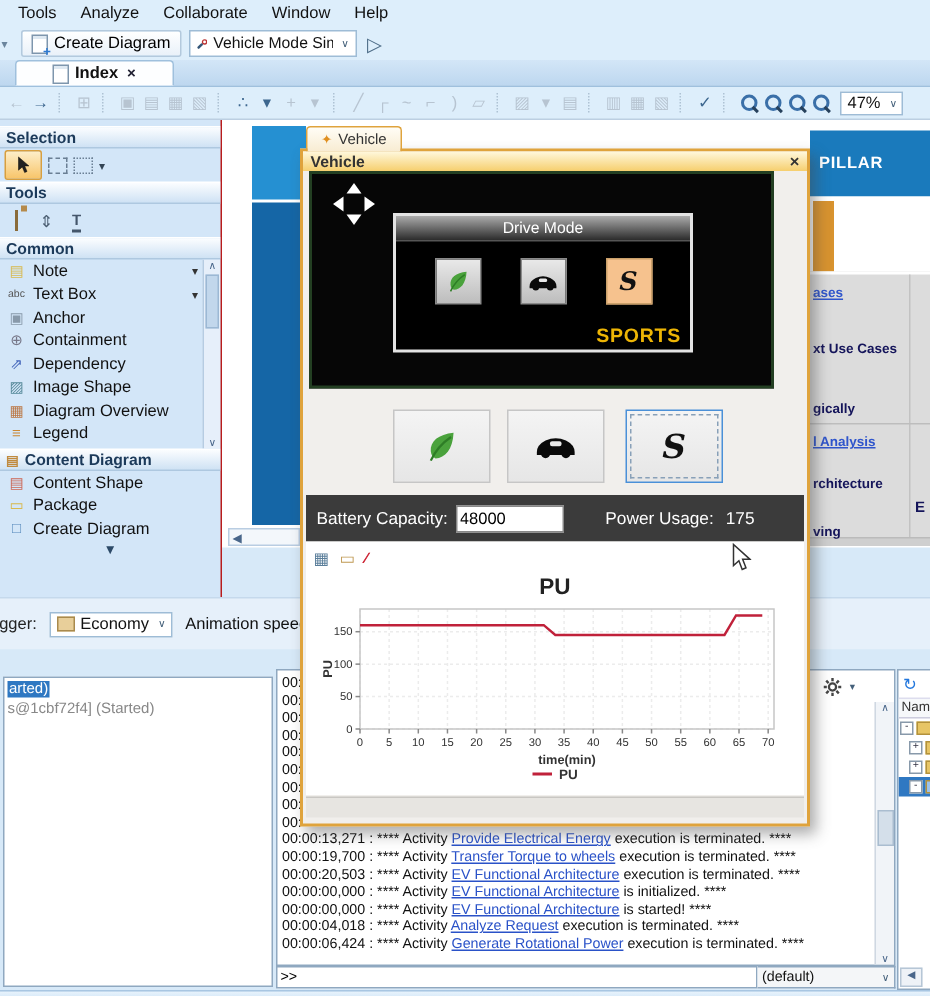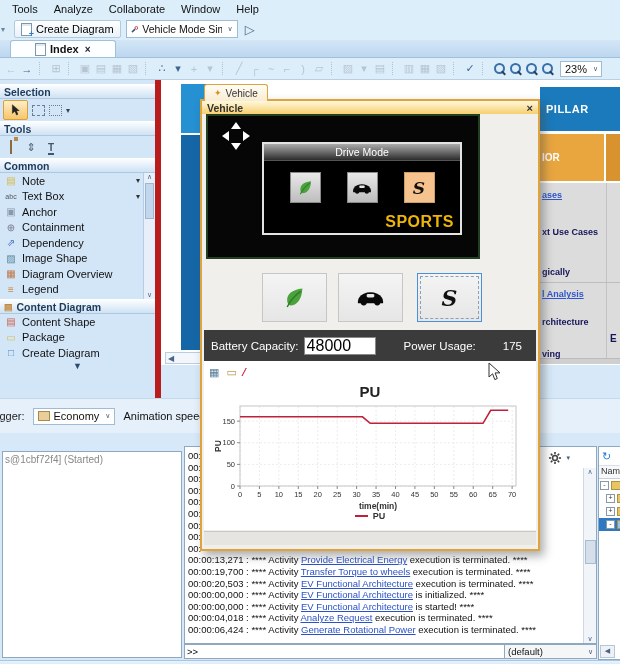--- a/index.html
+++ b/index.html
@@ -30,21 +30,21 @@
   #tb-icons{display:flex;align-items:center;gap:2px}
   .tb-ic{width:14px;text-align:center;font-size:11px;color:#3d678f}
   .tb-ic.dis{color:#b7c4d1}
   .tb-sep{width:4px;height:13px;border-left:1px dotted #aec2d4;margin:0 3px}
   .mag{position:relative;width:14px;height:14px;display:inline-block}
   .mag::before{content:"";position:absolute;left:2px;top:1px;width:7px;height:7px;border:2px solid #3a6fa8;border-radius:50%}
   .mag::after{content:"";position:absolute;left:9px;top:10px;width:5px;height:2px;background:#27415c;transform:rotate(45deg)}
   .zoom-combo{margin-left:6px;width:42px;justify-content:space-between;height:16px}
   
   .main{display:flex;height:318px}
-  .sidebar{width:161px;background:#d3e6f8;border-right:6px solid #b91c1c;box-sizing:border-box;padding-top:4px;overflow:hidden}
+  .sidebar{width:148px;background:#d3e6f8;border-right:1px solid #b91c1c;box-sizing:border-box;padding-top:4px;overflow:hidden}
   .s-header{height:13px;background:linear-gradient(#fbfdff,#cfe2f4);border-top:1px solid #fff;
       border-bottom:1px solid #aec8e0;font-weight:bold;color:#1c3a5a;padding-left:4px;font-size:10.5px;
       display:flex;align-items:center;gap:4px}
   .s-row{height:22px;display:flex;align-items:center;gap:4px;padding-left:3px}
   .s-cursor-btn{width:23px;height:18px;background:linear-gradient(#fdeec9,#f8c certainly56a);
       background:linear-gradient(#fdeec9,#f8c56a);border:1px solid #d89f3e;border-radius:2px;
       display:flex;align-items:center;justify-content:center}
   .marquee{width:11px;height:9px;border:1px dashed #6a7f94}
   .marquee.dots{border-style:dotted}
   .dd-small{font-size:8px;color:#345}
@@ -125,43 +125,43 @@
   .dialog-tab{position:absolute;left:204px;top:84px;height:16px;z-index:51;display:flex;align-items:center;gap:4px;
       background:linear-gradient(#fffdf6,#f8ecd2);border:1px solid #dfa33c;border-bottom:none;
       border-radius:3px 3px 0 0;padding:0 9px;font-size:10px;color:#333}
   .dlg-tab-ic{color:#e08f1f;font-size:9px}
   .dialog{position:absolute;left:200px;top:99px;width:340px;height:452px;background:#f1efec;
       border:2px solid #dfa33c;box-shadow:4px 5px 9px rgba(70,70,70,.45);box-sizing:border-box;z-index:50}
   .dlg-inner{position:absolute;inset:0}
   .dlg-title{height:13px;background:linear-gradient(#fff8dd,#f6cf6e);display:flex;align-items:center;
       padding:0 5px;font-weight:bold;font-size:10.5px;color:#333}
   .dlg-close{margin-left:auto;font-weight:bold;font-size:11px;color:#333}
-  .black-panel{position:absolute;left:4px;top:13px;width:274px;height:145px;background:#060606;
+  .black-panel{position:absolute;left:4px;top:13px;width:310px;height:145px;background:#060606;
       border:2px solid #233f22;box-sizing:border-box}
   .nav-arrows{position:absolute;left:12px;top:4px}
   .drive-panel{position:absolute;left:54px;top:26px;width:200px;height:93px;background:#000;
       border:2px solid #e3e3e3;box-sizing:border-box}
   .drive-head{height:16px;background:linear-gradient(#ababab,#2c2c2c);color:#fff;font-size:10.5px;
       text-align:center;line-height:16px;border-bottom:1px solid #555}
   .drive-btns{display:flex;justify-content:center;gap:26px;margin-top:11px}
   .mode-small{width:31px;height:31px;background:linear-gradient(#e9e9e9,#bdbdbd);border:1px solid #8a8a8a;
       display:flex;align-items:center;justify-content:center;padding:0}
   .mode-small.sel{background:#f6c28e;border-color:#caa06a}
-  .sports-label{position:absolute;right:6px;bottom:2px;color:#edb505;font-weight:bold;font-size:16px;letter-spacing:.5px}
+  .sports-label{position:absolute;right:6px;bottom:2px;color:#edb505;font-weight:bold;font-size:13px;letter-spacing:.5px}
   .mode-big{position:absolute;width:65px;height:49px;background:linear-gradient(#f4f4f4,#e6e6e6);
       border:1px solid #c6c6c6;display:flex;align-items:center;justify-content:center;padding:0}
   .mode-big.selected{border:1px solid #4a90d8;outline:1px dashed #88a0b8;outline-offset:-4px}
   .s-letter{font-family:"DejaVu Serif",serif;font-style:italic;font-weight:bold;font-size:22px;color:#111}
   .mode-small .s-letter{font-size:17px}
   .dark-bar{position:absolute;left:2px;top:229px;width:332px;height:31px;background:#3b3b3b;color:#fff;
       display:flex;align-items:center;font-size:11.5px;box-sizing:border-box;padding-left:7px}
-  .bat-input{width:66px;height:16px;border:1px solid #888;font-size:16px;margin-left:5px;padding:0 2px;
+  .bat-input{width:66px;height:16px;border:1px solid #888;font-size:11px;margin-left:5px;padding:0 2px;
       font-family:"Liberation Sans",sans-serif}
   .pw-label{margin-left:28px}
-  .pw-value{margin-left:27px;font-weight:bold;font-weight:normal}
+  .pw-value{margin-left:8px;font-weight:bold;font-weight:normal}
   .chart-zone{position:absolute;left:2px;top:260px;width:332px;height:169px;background:#fff}
   .chart-tools{position:absolute;left:5px;top:5px;display:flex;gap:7px;align-items:center}
   .ct-ic{font-size:11px;color:#5a7e9a}
   .ct-ic.tan{color:#c09a55}
   .ct-ic.red{color:#c23;letter-spacing:-2px;font-size:10px}
   .chart-title{position:absolute;left:0;right:0;top:22px;text-align:center;font-weight:bold;font-size:15px;color:#222}
   .chart-legend{position:absolute;left:0;right:0;top:150px;display:flex;justify-content:center;align-items:center;
       gap:5px;font-size:9px;font-weight:bold;color:#333}
   .leg-line{width:13px;height:2px;background:#c22;display:inline-block}
   .status-strip{position:absolute;left:2px;top:430px;width:332px;height:13px;background:#e7e5e1;border-top:1px solid #c9c7c3}
@@ -237,21 +237,21 @@
       <span class="tb-ic dis">▧</span>
       <span class="tb-sep"></span>
       <span class="tb-ic">✓</span>
       <span class="tb-sep"></span>
       <span class="mag"></span>
       <span class="mag"></span>
       <span class="mag"></span>
       <span class="mag"></span>
     </span>
   <div class="combo zoom-combo">
-    <span>23%</span>
+    <span>47%</span>
     <span class="chev">∨</span>
   </div>
 </div>
 
 <div class="main">
   <div class="sidebar">
     <div class="s-header">
       <span>Selection</span>
     </div>
     <div class="s-row">
@@ -345,23 +345,20 @@
 
   <div class="canvas">
     <div class="blue-col-top"></div>
     <div class="blue-col"></div>
     <div class="pillar">
       <div class="p-header">
         <span>PILLAR</span>
       </div>
       <div class="p-gap"></div>
       <div class="p-orange">
-        <div class="l">
-          <span>IOR</span>
-        </div>
         <div class="r"></div>
       </div>
       <div class="p-body" id="pillar-body">
         <div class="vline"></div>
         <div class="hline"></div>
         <div class="p-side">E</div>
       <div class="p-cell link" style="top: 7px;">ases</div>
           <div class="p-cell plain" style="top: 44px;">xt Use Cases</div>
           <div class="p-cell plain" style="top: 84px;">gically</div>
           <div class="p-cell link" style="top: 106px;">l Analysis</div>
@@ -384,20 +381,21 @@
     <span>Economy</span>
     <span class="chev">∨</span>
   </div>
   <span>Animation speed:</span>
   <span class="speed-track"></span>
 </div>
 
 <div class="consoles">
   <div class="left-panel">
     <div id="lp-lines">
+        <div class="lp-line"><span class="sel">arted)</span></div>
         <div class="lp-line">s@1cbf72f4] (Started)</div>
       </div>
   </div>
 
   <div class="log-panel">
     <div class="log-lines" id="log">
         <div class="log-line">00:</div>
         <div class="log-line">00:</div>
         <div class="log-line">00:</div>
         <div class="log-line">00:</div>

